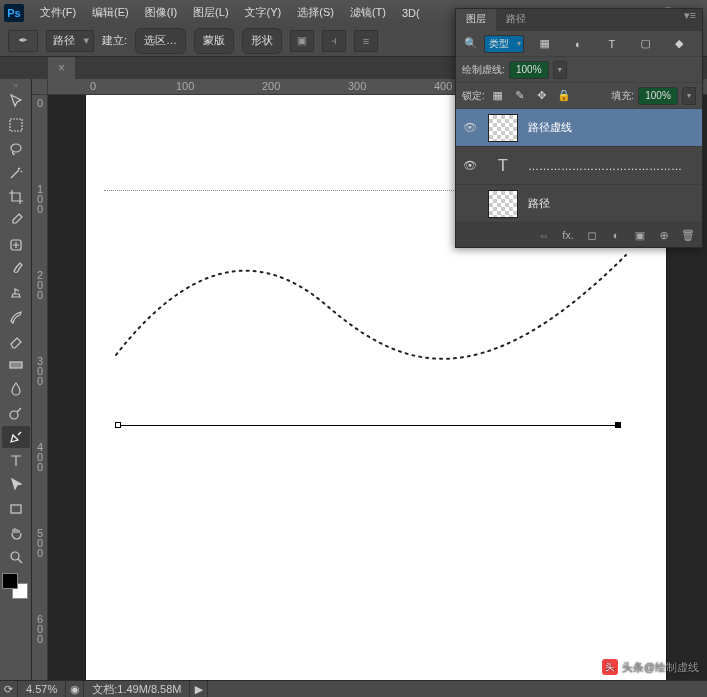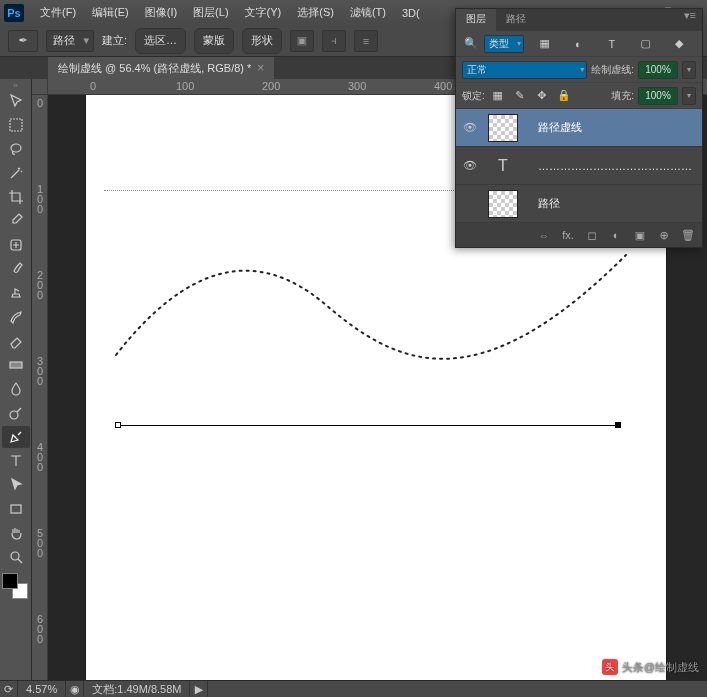--- a/index.html
+++ b/index.html
@@ -58,21 +58,21 @@
 .p-label{color:#ccc;font-size:10px;white-space:nowrap}
 .pct-input{width:40px;height:18px;background:#14532d;border:1px solid #333;color:#ddd;font-size:10px;display:flex;align-items:center;justify-content:center;border-radius:2px}
 .pct-arrow{width:14px;height:18px;background:#3f3f3f;border:1px solid #333;display:flex;align-items:center;justify-content:center;color:#999;font-size:8px;border-radius:2px}
 .layers-list{background:#454545}
 .layer{height:38px;display:flex;align-items:center;border-bottom:1px solid #3a3a3a}
 .layer.selected{background:#5a7aa0}
 .layer-vis{width:28px;display:flex;justify-content:center;color:#ccc}
 .layer-thumb{width:30px;height:28px;background:#fff;border:1px solid #222;margin:0 4px;display:flex;align-items:center;justify-content:center;position:relative}
 .layer-thumb.checker{background:repeating-conic-gradient(#ccc 0 25%,#fff 0 50%) 0 0/8px 8px}
 .layer-thumb.text{background:none;border:none;color:#ccc;font-size:16px}
-.layer-name{color:#eee;font-size:11px;margin-left:16px}
+.layer-name{color:#eee;font-size:11px;margin-left:6px}
 .layer.selected .layer-name{color:#fff}
 .panel-footer{height:24px;background:#3f3f3f;display:flex;align-items:center;justify-content:flex-end;padding:0 4px;gap:4px}
 .pf-icon{width:20px;height:18px;display:flex;align-items:center;justify-content:center;color:#aaa;font-size:11px}
 .watermark{position:absolute;bottom:22px;right:8px;color:#999;font-size:13px;display:flex;align-items:center;gap:4px;text-shadow:0 0 2px #000}
 .watermark-logo{width:16px;height:16px;background:#f04040;border-radius:3px;display:flex;align-items:center;justify-content:center;color:#fff;font-size:9px}
 </style>
 </head>
 <body>
 
 <div class="menubar">
@@ -99,21 +99,20 @@
   <div class="opt-btn">选区…</div>
   <div class="opt-btn">蒙版</div>
   <div class="opt-btn">形状</div>
   <div class="opt-icon-btn">▣</div>
   <div class="opt-icon-btn">⫞</div>
   <div class="opt-icon-btn">≡</div>
 </div>
 
 <div class="doc-tab-bar">
   <div class="doc-tab">
-    <span>绘制虚线 @ 56.4% (路径虚线, RGB/8) *</span>
     <span class="close">×</span>
   </div>
 </div>
 
 <div class="workspace">
 
   <div class="toolbox">
     <div class="toolbox-handle">»</div>
     <div class="tool">
         <svg viewBox="0 0 16 16">
@@ -281,21 +280,20 @@
     <div class="panel-drop">类型</div>
     <div style="flex:1;display:flex;justify-content:space-around">
       <span class="p-icon">▦</span>
       <span class="p-icon">◐</span>
       <span class="p-icon">T</span>
       <span class="p-icon">▢</span>
       <span class="p-icon">◆</span>
     </div>
   </div>
   <div class="panel-row">
-    <div class="panel-drop" style="flex:1">正常</div>
     <span class="p-label">绘制虚线:</span>
     <div class="pct-input">100%</div>
     <div class="pct-arrow">▾</div>
   </div>
   <div class="panel-row">
     <span class="p-label">锁定:</span>
     <span class="p-icon">▦</span>
     <span class="p-icon">✎</span>
     <span class="p-icon">✥</span>
     <span class="p-icon">🔒</span>

